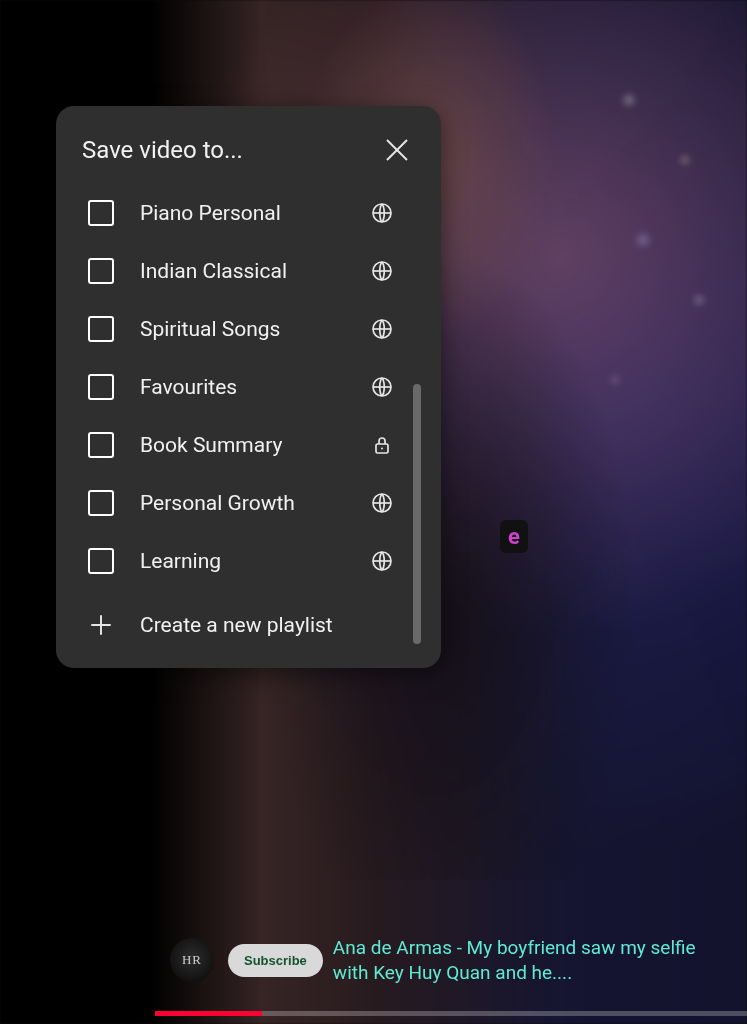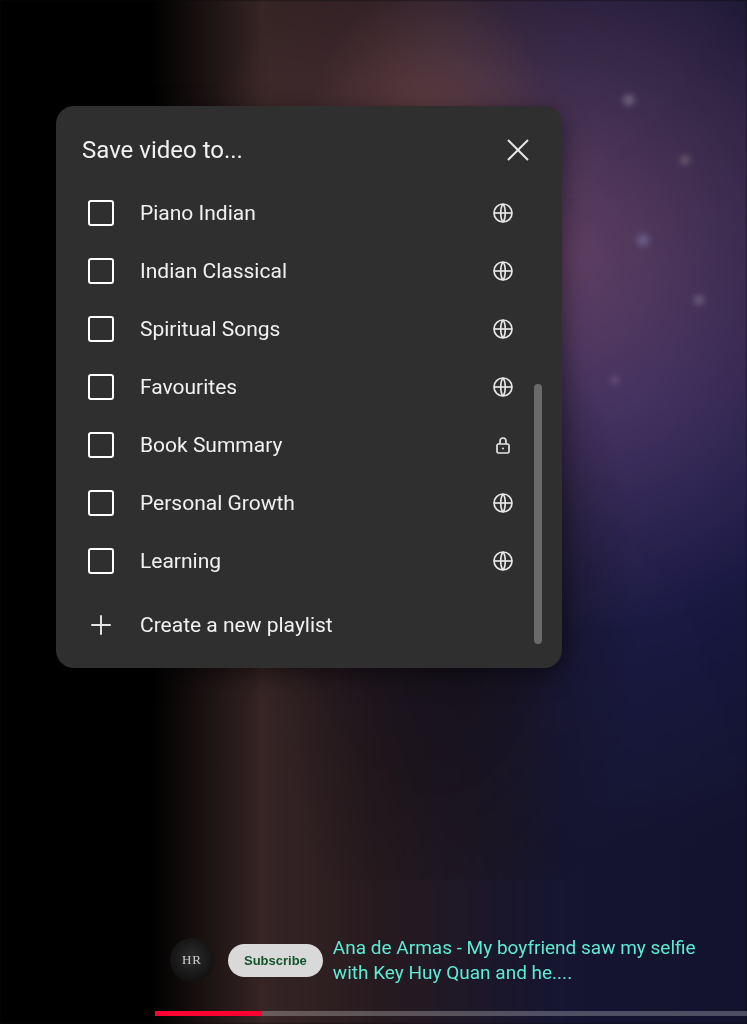--- a/index.html
+++ b/index.html
@@ -77,21 +77,21 @@
   }
   .video-title {
     font-size: 19px; color: #5eead4; line-height: 1.35;
     max-width: 560px;
   }
 
   
   .dialog {
     position: absolute;
     left: 56px; top: 106px;
-    width: 506px;
+    width: 385px;
     background: #2f2f2f;
     border-radius: 18px;
     padding: 26px 26px 18px 26px;
     box-shadow: 0 6px 24px rgba(0,0,0,0.5);
     display: flex; flex-direction: column;
   }
   .dialog-header {
     display: flex; align-items: center; justify-content: space-between;
     margin-bottom: 16px;
   }
@@ -177,21 +177,21 @@
           <line x1="4" y1="4" x2="20" y2="20"></line>
           <line x1="20" y1="4" x2="4" y2="20"></line>
         </svg>
     </div>
   </div>
 
   <div class="playlist-list" id="playlist-list">
 
     <div class="playlist-item">
         <div class="checkbox"></div>
-        <span class="playlist-name">Piano Indian</span>
+        <span class="playlist-name">Piano Personal</span>
         <span class="privacy-icon">
           <svg viewBox="0 0 24 24">
             <use href="#globe-icon"></use>
           </svg>
         </span>
       </div>
       <div class="playlist-item">
         <div class="checkbox"></div>
         <span class="playlist-name">Indian Classical</span>
         <span class="privacy-icon">

